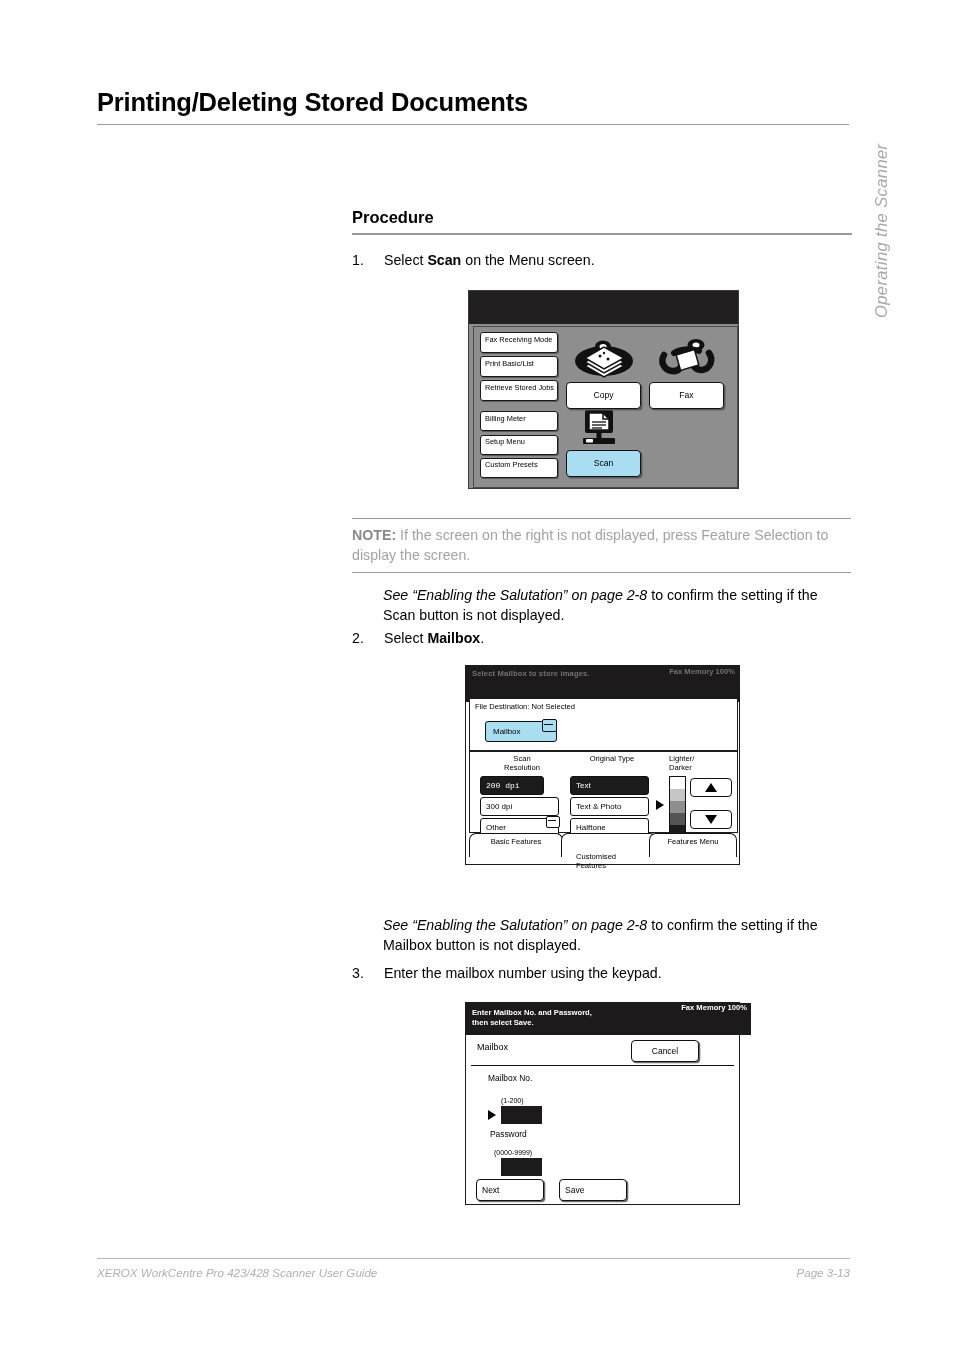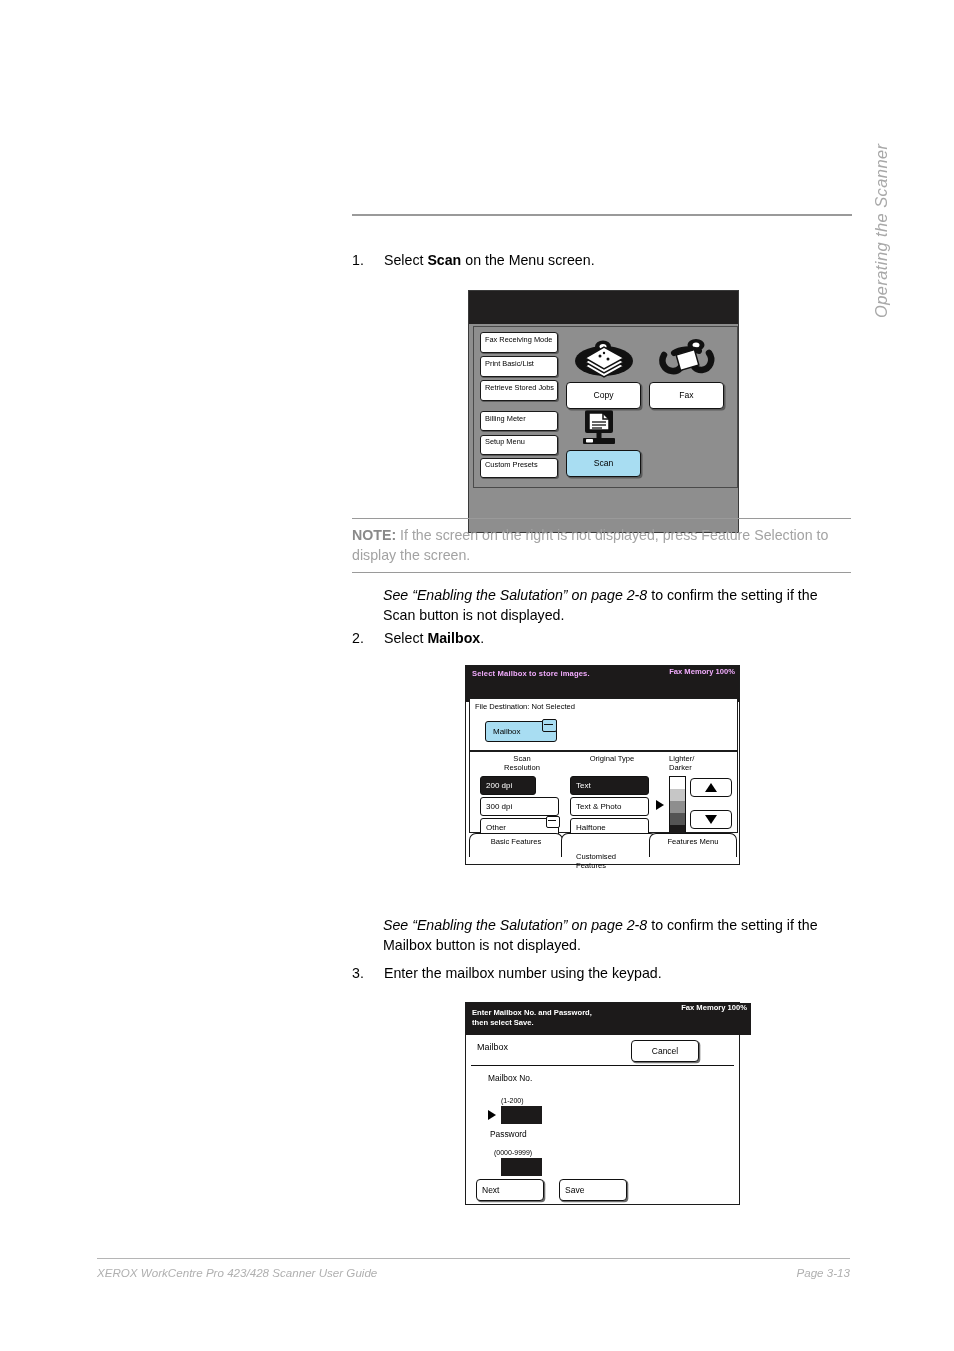--- a/index.html
+++ b/index.html
@@ -141,21 +141,21 @@
     position: absolute;
     box-sizing: border-box;
     font-family: "Liberation Sans", sans-serif;
   }
 
   
   #screen-menu {
     left: 468px;
     top: 290px;
     width: 271px;
-    height: 243px;
+    height: 199px;
     background: #8e8e8e;
     border: 1.5px solid #3a3a3a;
   }
   #screen-menu .topbar {
     position: absolute;
     left: 0; top: 0;
     width: 100%;
     height: 33px;
     background: #211f1f;
   }
@@ -222,21 +222,21 @@
     height: 200px;
     background: #ffffff;
     border: 1.5px solid #1c1c1c;
   }
   #screen-mailbox .hdr {
     position: absolute;
     left: 0; top: 0;
     width: 100%;
     height: 36px;
     background: #1c1a1a;
-    color: #f0abfc;
+    color: #737373;
   }
   #screen-mailbox .hdr .h-left {
     position: absolute;
     left: 6px; top: 3px;
     font-size: 7.6px;
     font-weight: bold;
     letter-spacing: 0.15px;
   }
   #screen-mailbox .hdr .h-right {
     position: absolute;
@@ -473,23 +473,28 @@
     border-bottom: 5px solid transparent;
   }
 </style>
 </head>
 <body>
 
 <div class="page">
 
   <div class="side-tab">Operating the Scanner</div>
 
+  <div class="title-block">
+    <h1 class="title">Printing/Deleting Stored Documents</h1>
+    <div class="title-rule"></div>
+  </div>
 
 
   <div class="sub-head-block">
+    <h2 class="sub-head">Procedure</h2>
     <div class="sub-rule"></div>
   </div>
 
   <div class="step" style="left:352px; top:250px;">
     <span class="step-num">1.</span>
     <span class="step-text"><span>Select </span><b>Scan</b><span> on the Menu screen.</span></span>
   </div>
 
   <div class="screen" id="screen-menu">
     <div class="topbar"></div>
@@ -575,21 +580,21 @@
         <span class="tab-notch"></span>
       </div>
     </div>
 
     <div class="feat-panel">
 
       <div class="grp-title" style="left:14px; top:3px; width:76px;">
         <span>Scan</span><br>
         <span>Resolution</span>
       </div>
-      <div class="optbtn sel" style="left:10px; top:24px; width:56px;">200 dpi</div>
+      <div class="optbtn sel" style="left:10px; top:24px; width:64px;font-family:Liberation Mono, monospace;">200 dpi</div>
       <div class="optbtn" style="left:10px; top:45px; width:79px;">300 dpi</div>
       <div class="optbtn" style="left:10px; top:66px; width:79px;">
         <span>Other</span>
         <span class="notch"></span>
       </div>
 
       <div class="grp-title" style="left:101px; top:3px; width:82px;">Original Type</div>
       <div class="optbtn sel" style="left:100px; top:24px; width:79px;">Text</div>
       <div class="optbtn" style="left:100px; top:45px; width:79px;">Text &amp; Photo</div>
       <div class="optbtn" style="left:100px; top:66px; width:79px;">Halftone</div>

